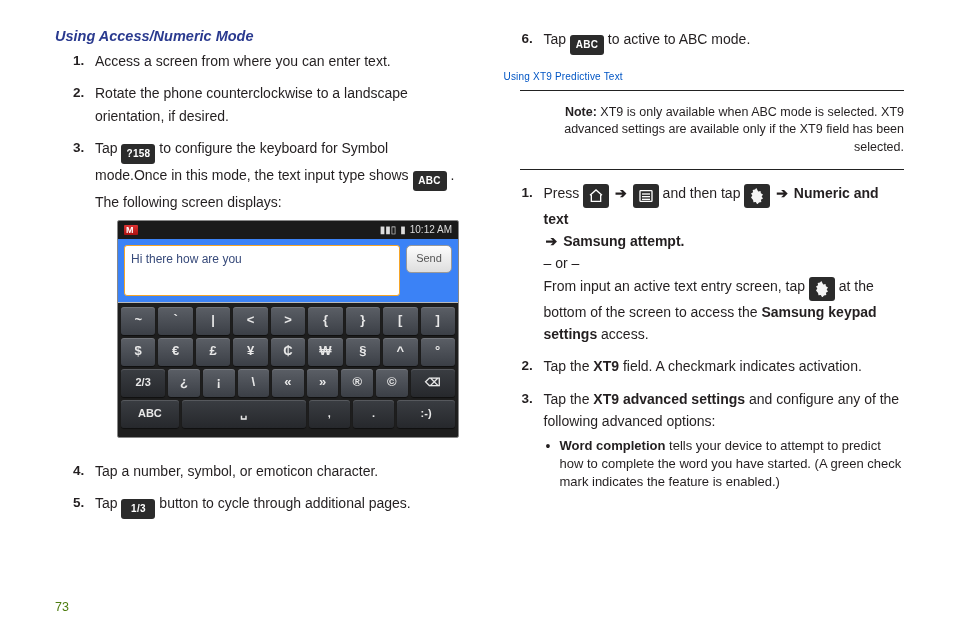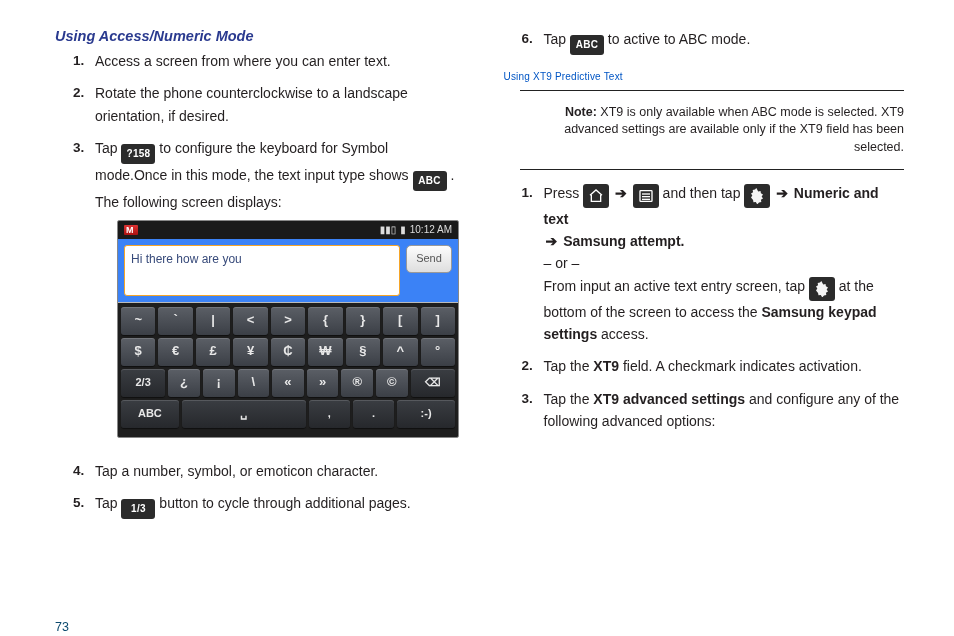--- a/index.html
+++ b/index.html
@@ -137,21 +137,21 @@
     flex:1; height:28px; border-radius:3px;
     background:linear-gradient(#5b5f66,#3b3f46);
     color:#e8e8e8; font-size:13px; font-weight:600;
     display:flex; align-items:center; justify-content:center;
     box-shadow: inset 0 1px 0 rgba(255,255,255,.15), 0 1px 1px rgba(0,0,0,.5);
   }
   .key.dark { background:linear-gradient(#3a3d42,#26282c); font-size:11px;text-align:center;}
   .key.w2 { flex:1.4; }
   .key.sp { flex:3; }
   .pagenum {
-    position:absolute; left:55px; bottom:2px; font-size:12.5px; color:#0c4a6e;
+    position:absolute; left:55px; bottom:22px; font-size:12.5px; color:#4d7c0f;
   }
 </style>
 </head>
 <body>
 
 <div class="page">
   <div class="cols">
 
     <div>
       <p class="h-italic">Using Access/Numeric Mode</p>
@@ -298,20 +298,25 @@
         </li>
         <li>
           <span>Tap the </span>
           <strong class="b">XT9</strong>
           <span> field. A checkmark indicates activation.</span>
         </li>
         <li>
           <span>Tap the </span>
           <strong class="b">XT9 advanced settings</strong>
           <span> and configure any of the following advanced options:</span>
+          <ul class="bullets">
+            <li>
+              <strong class="b">Word completion</strong><span> tells your device to attempt to predict how to complete the word you have started. (A green check mark indicates the feature is enabled.)</span>
+            </li>
+          </ul>
         </li>
       </ol>
     </div>
 
   </div>
 
   <div class="pagenum">73</div>
 </div>
 
 </body></html>

